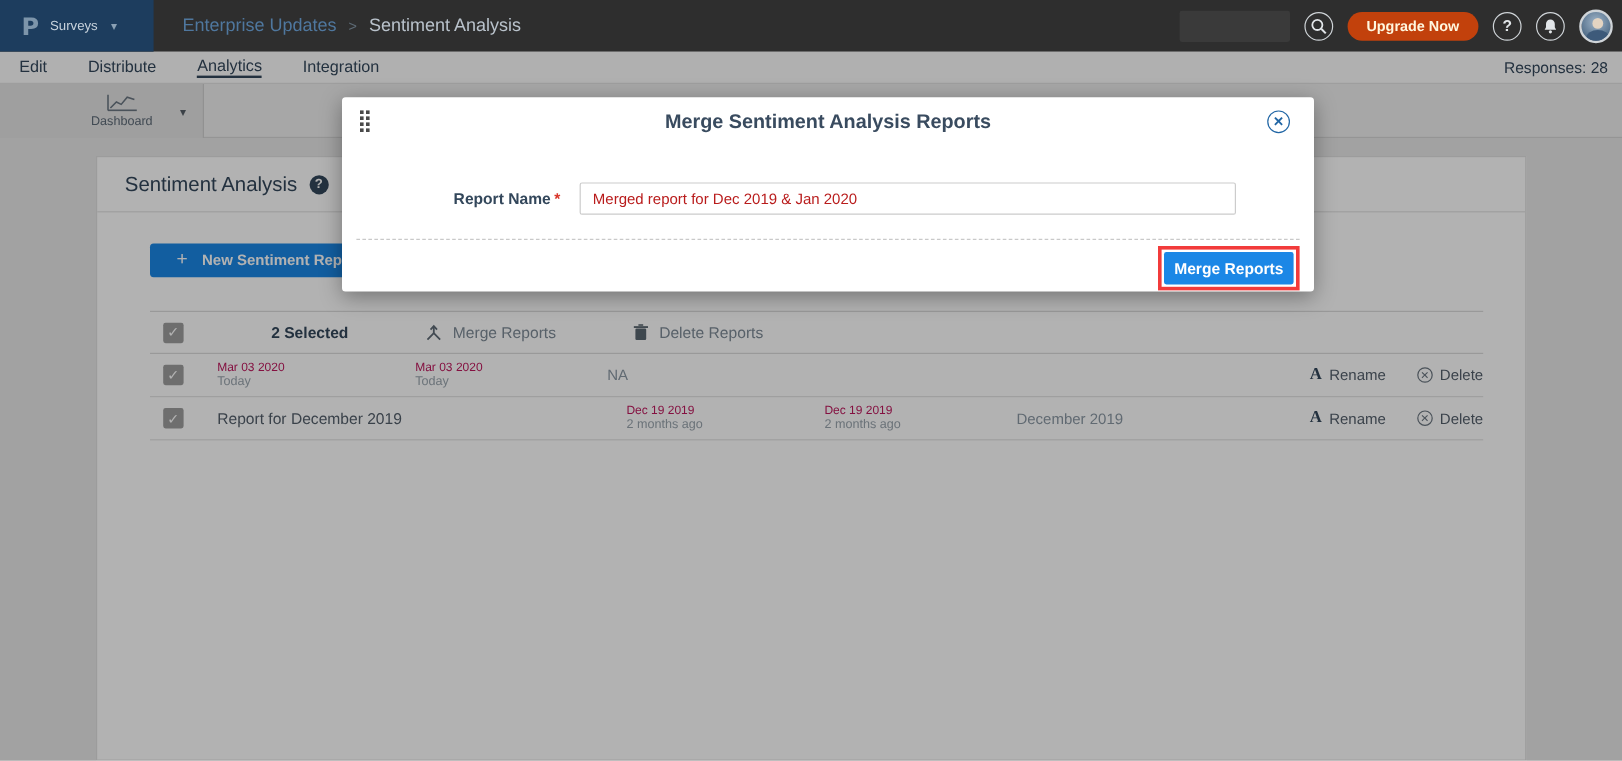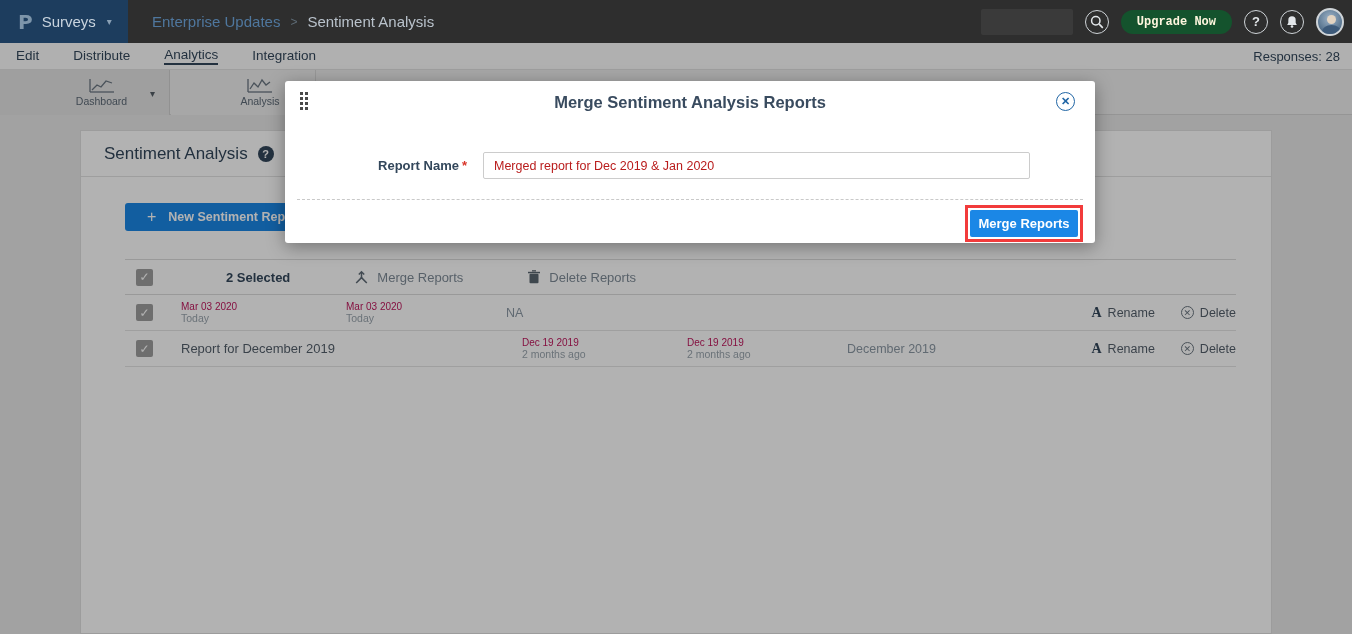--- a/index.html
+++ b/index.html
@@ -5,33 +5,33 @@
   * { margin:0; padding:0; box-sizing:border-box; }
   html,body { width:1352px; height:634px; overflow:hidden; }
   body { font-family:"Liberation Sans", sans-serif; background:#e9e9e9; }
   .screen { position:relative; width:1352px; height:634px; }
 
   
   .topbar { position:absolute; top:0; left:0; width:100%; height:43px; background:#2e2e2e; z-index:10; }
   .brand { position:absolute; left:0; top:0; width:128px; height:43px; background:#1d3d5e;
            display:flex; align-items:center; padding-left:18px; gap:9px; cursor:pointer; }
   .brand .plogo { font-family:"DejaVu Sans", sans-serif; font-weight:bold; font-size:20px; color:#7d95aa; }
-  .brand .bname { color:#c9d4de; font-size:15px; }
+  .brand .bname { color:#c9d4de; font-size:11px; }
   .brand .caret { color:#8aa0b4; font-size:10px; margin-left:2px; }
   .crumbs { position:absolute; left:152px; top:0; height:43px; display:flex; align-items:center; gap:10px; font-size:15px; }
   .crumb-parent { color:#4f779e; cursor:pointer; }
   .crumb-sep { color:#5d6a75; font-size:12px; }
   .crumb-current { color:#b9c2cb; }
   .topbar-right { position:absolute; right:8px; top:0; height:43px; display:flex; align-items:center; gap:12px; }
   .searchbox { width:92px; height:26px; background:#3a3a3a; border-radius:2px; }
   .circle-btn { width:24px; height:24px; border:1px solid #cfd4d8; border-radius:50%;
                 display:flex; align-items:center; justify-content:center; color:#e2e6e9; cursor:pointer; }
   .circle-btn.qmark { font-size:13px; font-weight:bold; }
-  .upgrade { height:24px; padding:0 16px; background:#14532d; border:none; border-radius:12px;
-             color:#fff7df; font-size:12px; font-weight:bold; cursor:pointer;font-family:Liberation Mono, monospace; }
+  .upgrade { height:24px; padding:0 16px; background:#c2410c; border:none; border-radius:12px;
+             color:#fff7df; font-size:12px; font-weight:bold; cursor:pointer; }
   .avatar { width:28px; height:28px; border-radius:50%; border:2px solid #cfd4d8; overflow:hidden;
             background:radial-gradient(circle at 50% 35%, #9fb4c8 0%, #55718c 70%, #31465c 100%);
             position:relative; cursor:pointer; }
   .avatar .head { position:absolute; left:9px; top:5px; width:9px; height:9px; border-radius:50%; background:#e3d4c2; }
   .avatar .body { position:absolute; left:4px; top:15px; width:19px; height:13px; border-radius:50% 50% 0 0; background:#3d5a7a; }
 
   
   .navrow { position:absolute; top:43px; left:0; width:100%; height:27px; background:#fdfdfd;
             border-bottom:1px solid #e2e2e2; display:flex; align-items:center; z-index:1; }
   .navitem { margin-left:34px; font-size:13.5px; color:#33475b; cursor:pointer; padding-bottom:1px; }
@@ -162,28 +162,20 @@
   <div class="toolbar">
     <div class="tool-tab dash">
       <svg class="chart-icon" width="26" height="15" viewBox="0 0 26 15">
           <polyline points="1,14 1,1"></polyline>
           <polyline points="1,14 25,14"></polyline>
           <polyline points="3,12 8,7 12,9 17,3 23,5"></polyline>
         </svg>
       <span class="tlabel">Dashboard</span>
       <span class="tool-caret">▾</span>
     </div>
-    <div class="tool-tab analysis">
-      <svg class="chart-icon" width="26" height="15" viewBox="0 0 26 15">
-          <polyline points="1,14 1,1"></polyline>
-          <polyline points="1,14 25,14"></polyline>
-          <polyline points="3,11 7,5 11,9 15,2 19,7 23,4"></polyline>
-        </svg>
-      <span class="tlabel">Analysis</span>
-    </div>
   </div>
 
   <div class="content">
     <div class="card">
       <div class="card-head">
         <span class="page-title">Sentiment Analysis</span>
         <span class="help-dot">?</span>
       </div>
 
       <button class="new-report">

